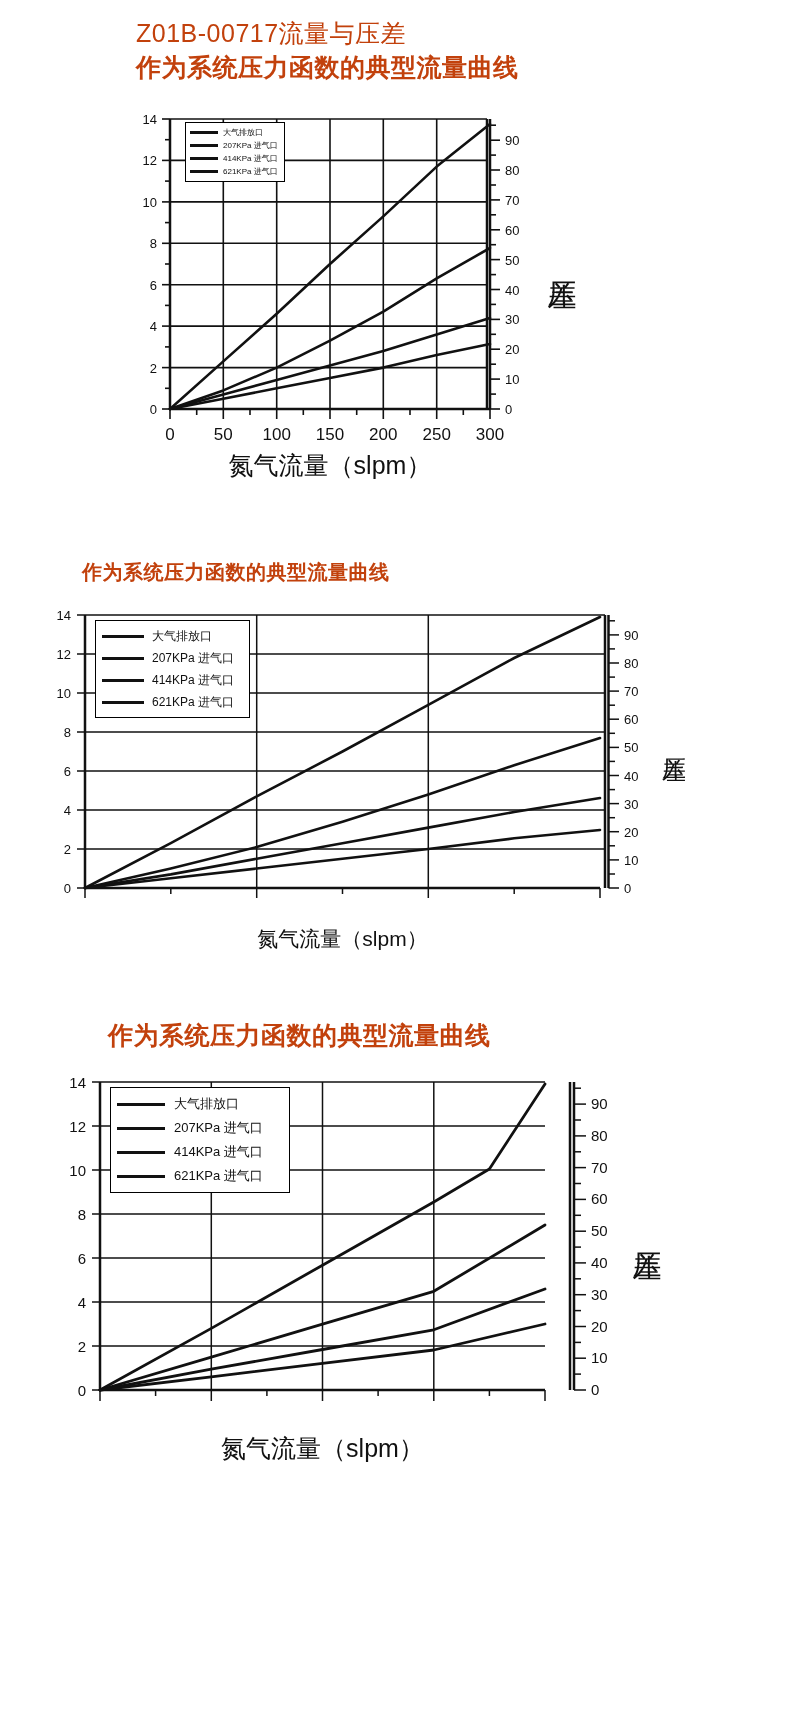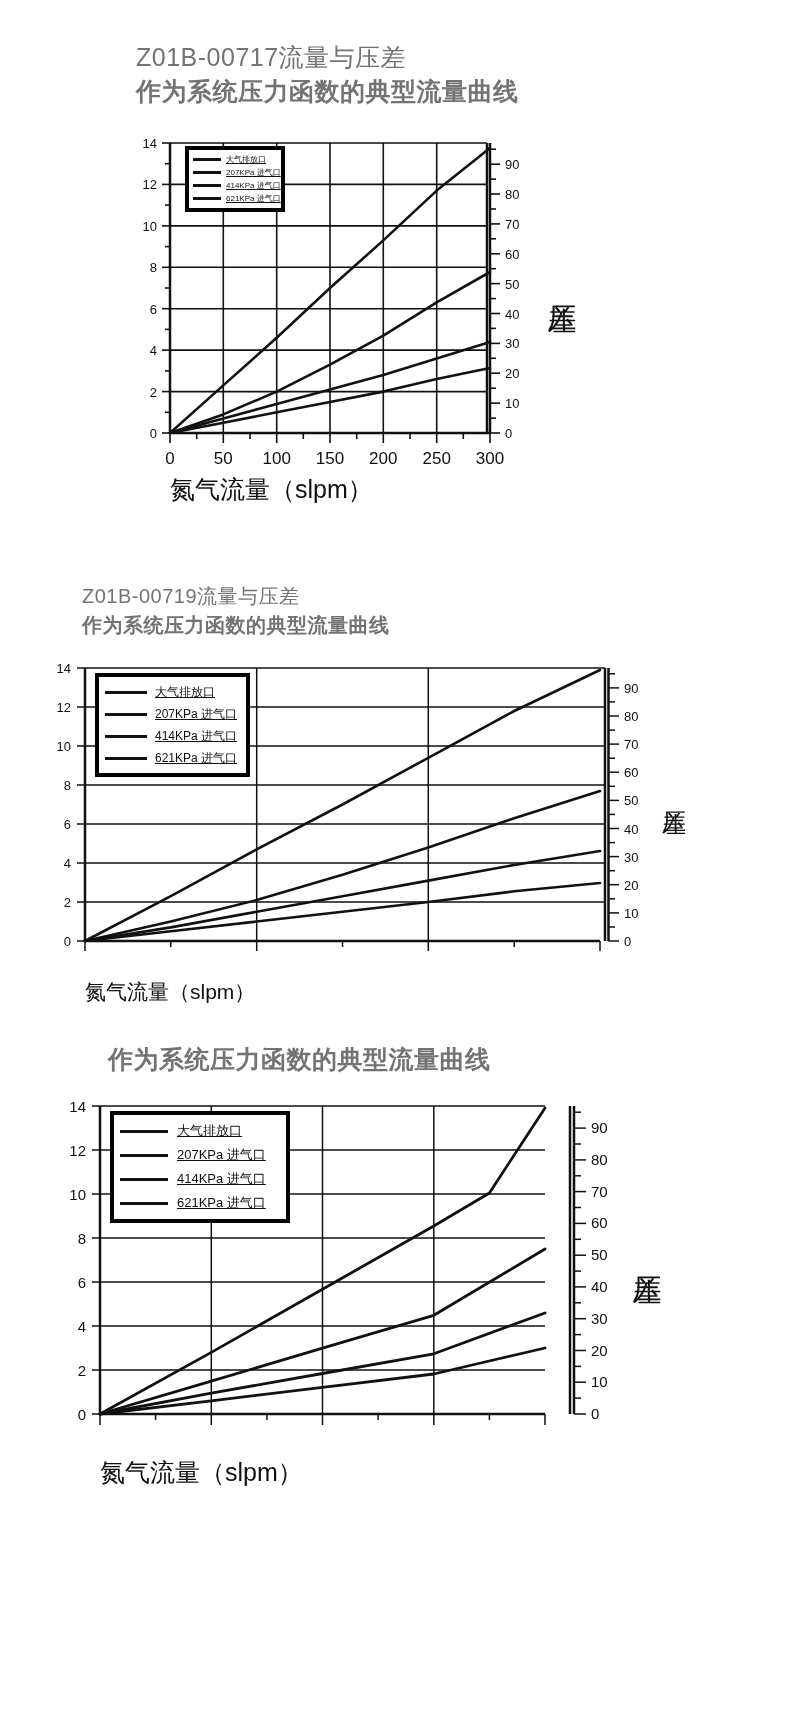--- a/index.html
+++ b/index.html
@@ -1,46 +1,46 @@
 <!DOCTYPE html>
 <html><head>
 <meta charset="utf-8">
 <style>
   html,body{margin:0;padding:0;background:#ffffff;}
   body{width:790px;height:1732px;font-family:"Liberation Sans","DejaVu Sans",sans-serif;color:#111;}
   .page{position:relative;width:790px;height:1732px;overflow:hidden;}
 
   .chart-block{position:absolute;left:0;width:790px;}
 
-  .title{font-weight:400;color:#737373;letter-spacing:0.5px;margin-top:24px;}
+  .title{font-weight:400;color:#c2410c;letter-spacing:0.5px;}
   .title .line1{display:block;}
   .title .line2{display:block;font-weight:bold;}
 
   .plot-wrap{position:relative;}
 
   svg{display:block;}
 
   .axis-label-y-right{
     position:absolute;
     font-weight:400;
     line-height:1.0;
     text-align:center;
     color:#111;
   }
   .axis-label-x{
     position:absolute;
+    text-align:center;
     color:#111;
   }
 
   .legend-box{
     position:absolute;
     background:#ffffff;
-    border:4px solid #000000;
+    border:1px solid #000000;
     box-sizing:border-box;
-    text-decoration:underline;
   }
   .legend-row{display:flex;align-items:center;}
   .legend-line{background:#111;flex:0 0 auto;}
   .legend-text{color:#111;white-space:nowrap;}
 </style>
 </head>
 <body>
 
 <div class="page">
 
@@ -201,21 +201,20 @@
 
       <div class="axis-label-x" style="left:170px;top:345px;width:320px;font-size:25px;">
         <span>氮气流量（slpm）</span>
       </div>
     </div>
   </div>
 
   <div class="chart-block" style="top:558px;">
 
     <div class="title" style="margin-left:82px;font-size:20px;line-height:29px;">
-      <span class="line1">Z01B-00719流量与压差</span>
       <span class="line2">作为系统压力函数的典型流量曲线</span>
     </div>
 
     <div class="plot-wrap" style="margin-top:16px;height:300px;">
       <svg width="790" height="300" viewBox="0 0 790 300">
 
         <g stroke="#111" fill="none">
           <line x1="85" y1="12" x2="85" y2="285" stroke-width="2.5"></line>
           <line x1="85" y1="285" x2="600" y2="285" stroke-width="2.5"></line>
           <line x1="605" y1="12" x2="605" y2="285" stroke-width="2.5"></line>

